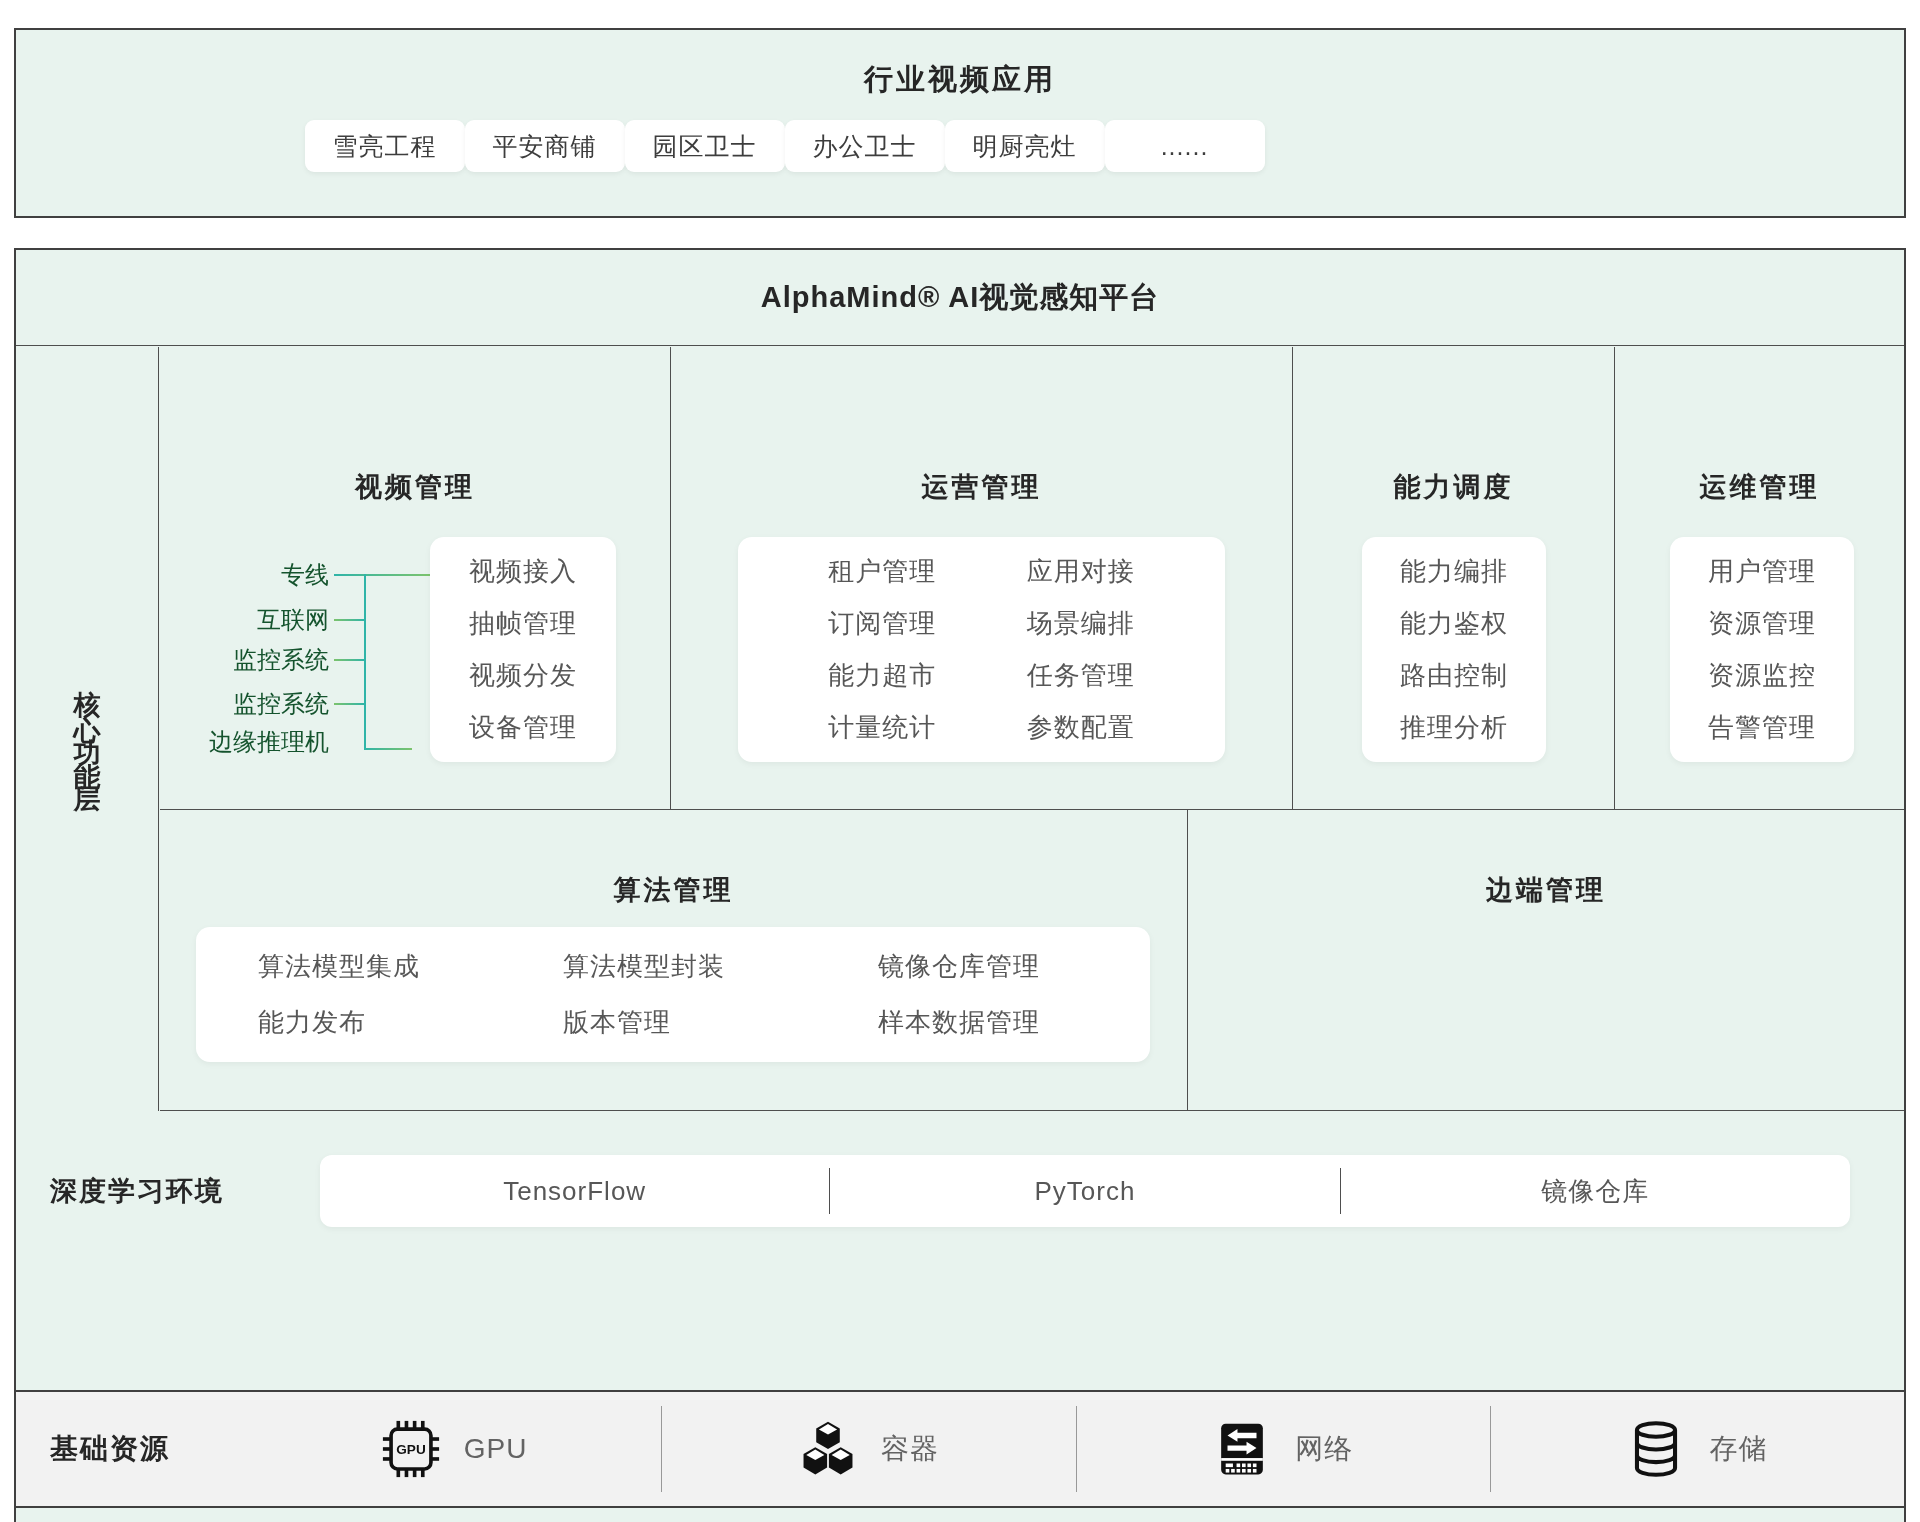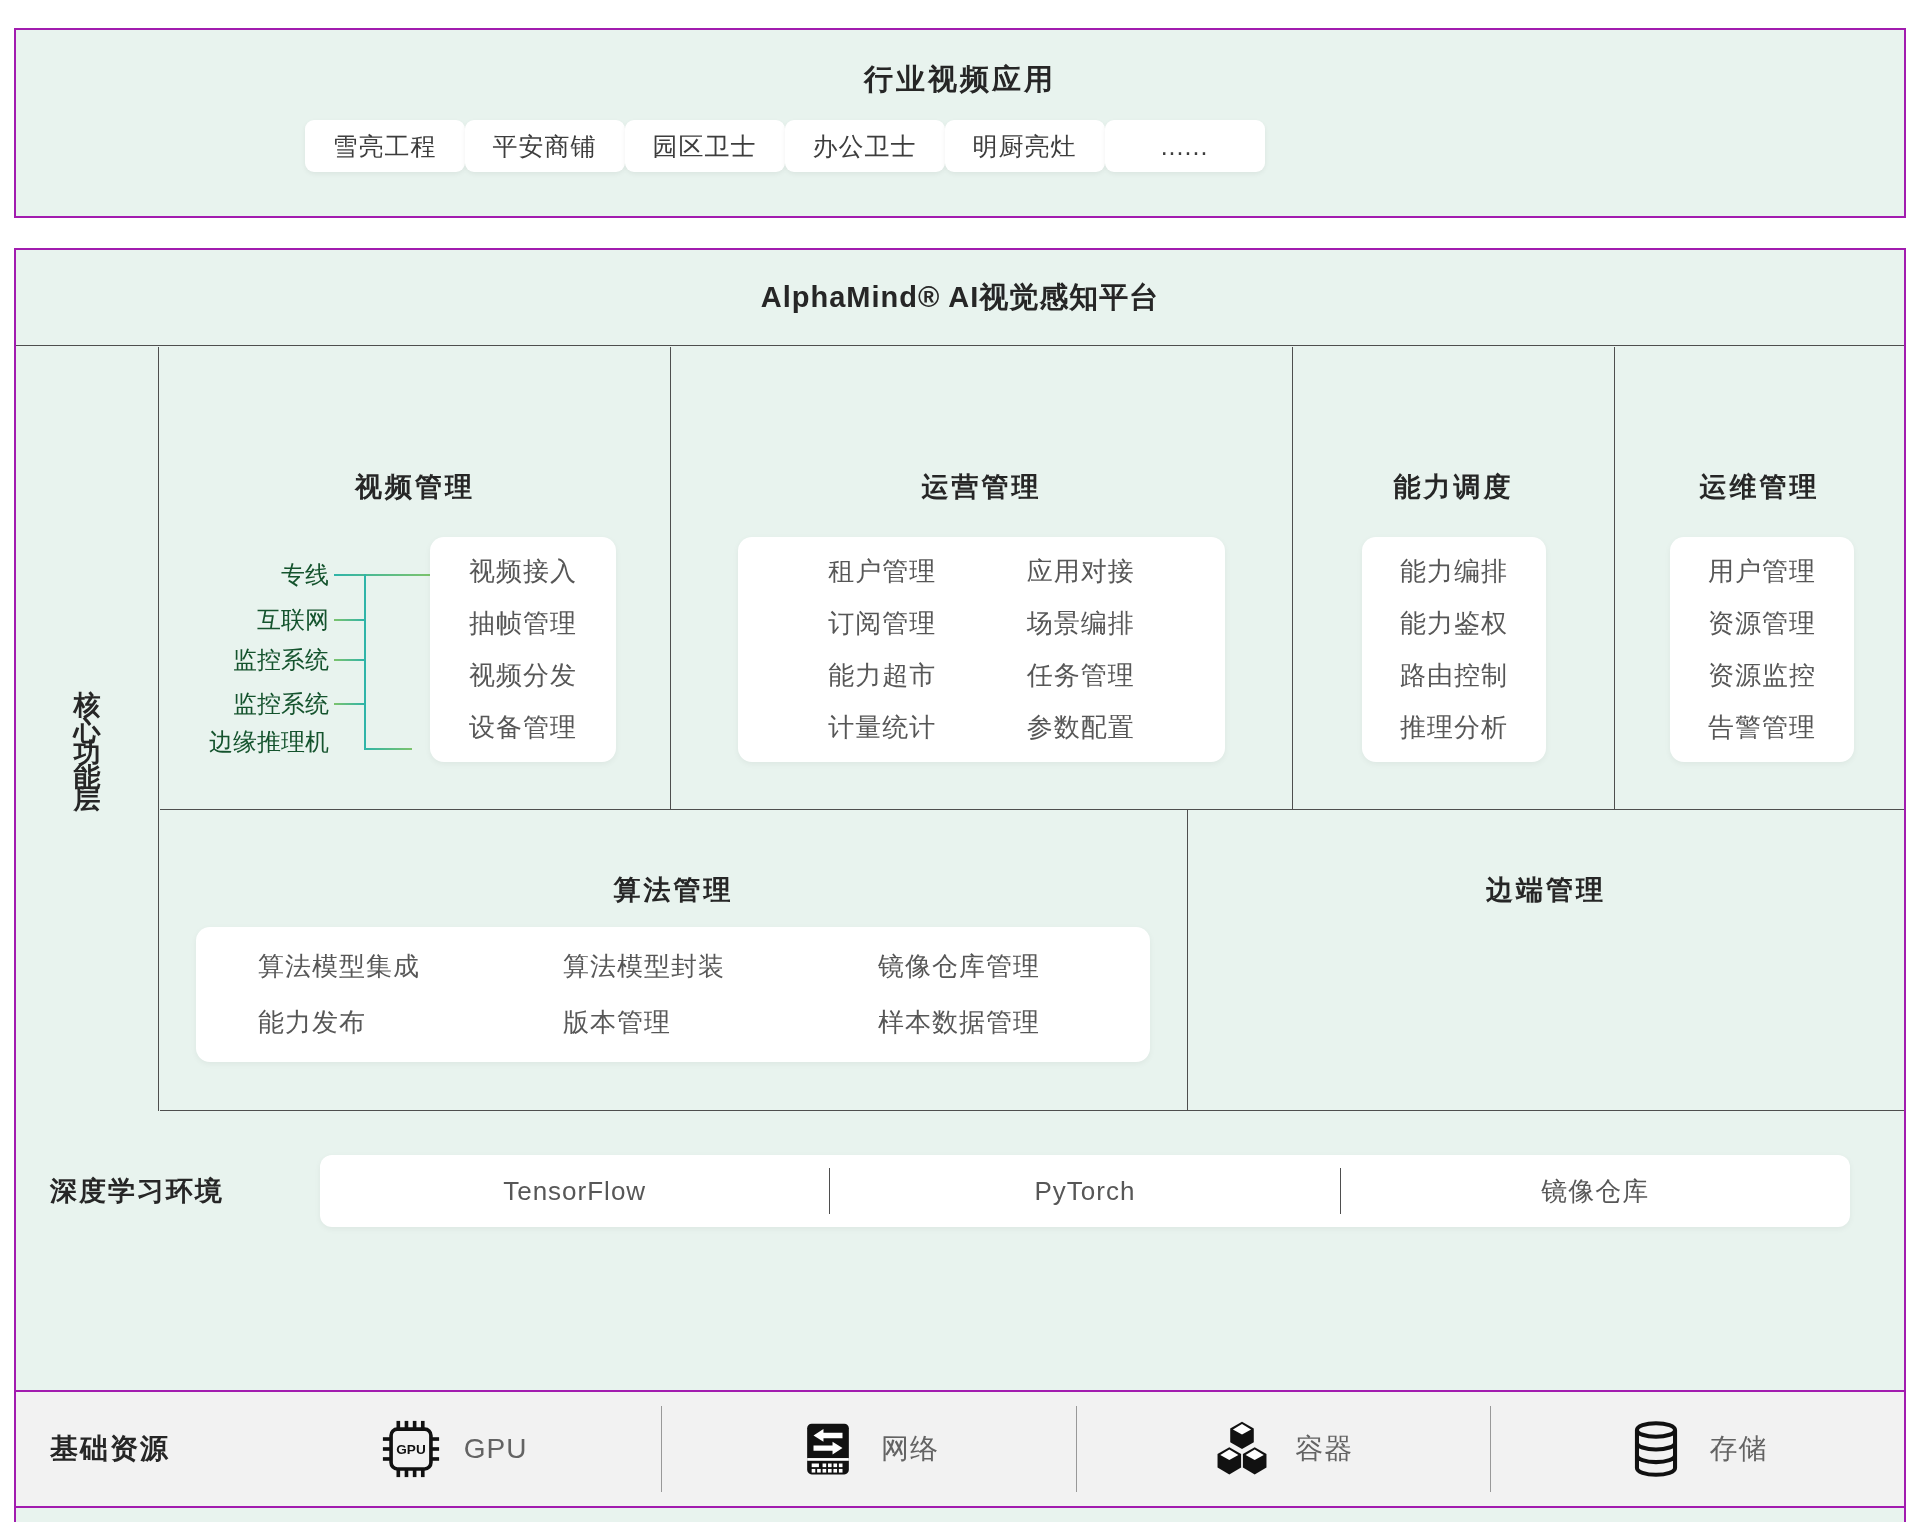--- a/index.html
+++ b/index.html
@@ -1,19 +1,19 @@
 <!DOCTYPE html>
 <html><head>
 <meta charset="utf-8">
 <style>
   * { box-sizing: border-box; margin: 0; padding: 0; }
   body { margin: 0; background: #fff; font-family: "Liberation Sans", "DejaVu Sans", sans-serif; }
   .page { position: relative; width: 1920px; height: 1522px; background: #fff; overflow: hidden; }
 
-  .panel { position: absolute; border: 2px solid #a21caf; }
+  .panel { position: absolute; border: 2px solid #404040; }
 
   
   .top-panel { left: 14px; top: 28px; width: 1892px; height: 190px; background: #e8f3ee; }
   .top-title { margin-top: 30px; text-align: center; font-size: 29px; font-weight: 700; color: #262626; letter-spacing: 3px; }
   .pill-row { position: absolute; left: 100px; top: 90px; width: 1337px; display: flex; justify-content: center; }
   .pill { width: 160px; height: 52px; background: #fff; border-radius: 9px; display: flex; align-items: center;
           justify-content: center; font-size: 25px; color: #3d3d3d; letter-spacing: 1px; box-shadow: 0 2px 5px rgba(0,0,0,.06); }
 
   
   .platform-panel { left: 14px; top: 248px; width: 1892px; height: 1304px; background: #e8f3ee; }
@@ -234,20 +234,32 @@
             <rect x="54" y="41" width="9" height="4"></rect>
         </g>
         <rect x="10" y="10" width="44" height="44" rx="7" fill="none" stroke="#111" stroke-width="4"></rect>
         <text x="32" y="38" text-anchor="middle" font-size="15" font-weight="bold" fill="#111">GPU</text>
       </svg>
       <span class="res-label">GPU</span>
     </div>
 
     <div class="infra-cell">
       <svg viewBox="0 0 64 64" width="58" height="58">
+        <polygon points="32,2 45,9.5 45,24.5 32,32 19,24.5 19,9.5" fill="#111"></polygon>
+        <polygon points="32,4.5 42,10.5 32,16 22,10.5" fill="#fff"></polygon>
+        <polygon points="18,30 31,37.5 31,52.5 18,60 5,52.5 5,37.5" fill="#111"></polygon>
+        <polygon points="18,32.5 28,38.5 18,44 8,38.5" fill="#fff"></polygon>
+        <polygon points="46,30 59,37.5 59,52.5 46,60 33,52.5 33,37.5" fill="#111"></polygon>
+        <polygon points="46,32.5 56,38.5 46,44 36,38.5" fill="#fff"></polygon>
+      </svg>
+      <span class="res-label">容器</span>
+    </div>
+
+    <div class="infra-cell">
+      <svg viewBox="0 0 64 64" width="58" height="58">
         <rect x="9" y="4" width="46" height="56" rx="5" fill="#111"></rect>
         <path d="M16 17 L27 10 L27 14 L48 14 L48 20 L27 20 L27 24 Z" fill="#fff"></path>
         <path d="M48 31 L37 24 L37 28 L16 28 L16 34 L37 34 L37 38 Z" fill="#fff"></path>
         <rect x="9" y="42" width="46" height="3" fill="#fff"></rect>
         <g fill="#fff">
           <rect x="14" y="48" width="8" height="4"></rect>
           <rect x="26" y="48" width="4" height="4"></rect>
             <rect x="32" y="48" width="4" height="4"></rect>
           <rect x="38" y="48" width="4" height="4"></rect>
             <rect x="44" y="48" width="4" height="4"></rect>
@@ -256,32 +268,20 @@
           <rect x="26" y="54" width="4" height="4"></rect>
             <rect x="32" y="54" width="4" height="4"></rect>
           <rect x="38" y="54" width="4" height="4"></rect>
             <rect x="44" y="54" width="4" height="4"></rect>
         </g>
       </svg>
       <span class="res-label">网络</span>
     </div>
 
     <div class="infra-cell">
-      <svg viewBox="0 0 64 64" width="58" height="58">
-        <polygon points="32,2 45,9.5 45,24.5 32,32 19,24.5 19,9.5" fill="#111"></polygon>
-        <polygon points="32,4.5 42,10.5 32,16 22,10.5" fill="#fff"></polygon>
-        <polygon points="18,30 31,37.5 31,52.5 18,60 5,52.5 5,37.5" fill="#111"></polygon>
-        <polygon points="18,32.5 28,38.5 18,44 8,38.5" fill="#fff"></polygon>
-        <polygon points="46,30 59,37.5 59,52.5 46,60 33,52.5 33,37.5" fill="#111"></polygon>
-        <polygon points="46,32.5 56,38.5 46,44 36,38.5" fill="#fff"></polygon>
-      </svg>
-      <span class="res-label">容器</span>
-    </div>
-
-    <div class="infra-cell">
       <svg viewBox="0 0 64 64" width="58" height="58" fill="none" stroke="#111" stroke-width="4.5">
         <ellipse cx="32" cy="11" rx="21" ry="7.5"></ellipse>
         <path d="M11 11 V53 A21 7.5 0 0 0 53 53 V11"></path>
         <path d="M11 25 A21 7.5 0 0 0 53 25"></path>
         <path d="M11 39 A21 7.5 0 0 0 53 39"></path>
       </svg>
       <span class="res-label">存储</span>
     </div>
   </section>
 

